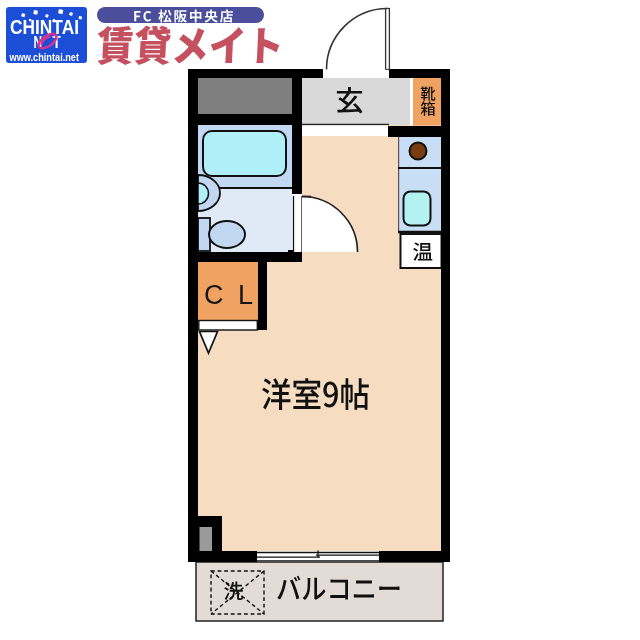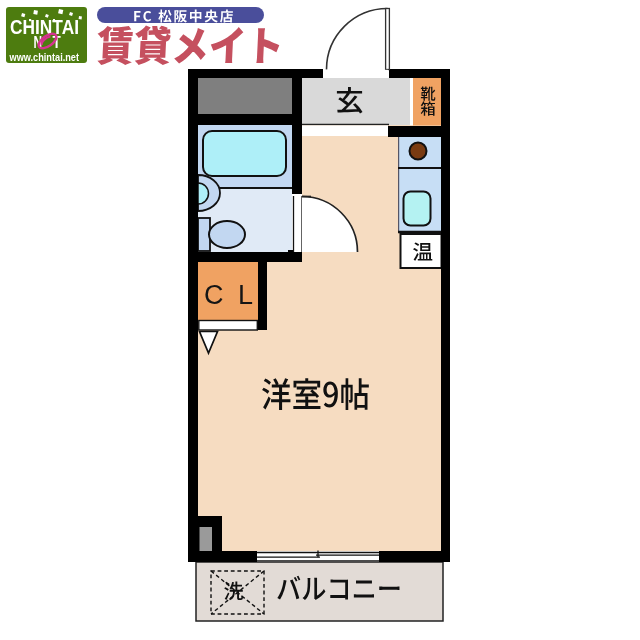--- a/index.html
+++ b/index.html
@@ -131,21 +131,21 @@
       <path d="M11.2 -7.8H32.8V-4.7H11.2ZM12.0 -22.4H32.0V-19.4H12.0ZM13.0 -15.1H30.9V-12.1H13.0ZM20.1 -20.5H23.5V2.9H20.1ZM13.6 -27.5 16.4 -28.7Q17.4 -27.4 18.3 -25.8Q19.3 -24.3 19.6 -23.1L16.6 -21.8Q16.4 -22.6 15.9 -23.5Q15.4 -24.5 14.8 -25.6Q14.2 -26.6 13.6 -27.5ZM26.8 -28.7 30.3 -27.7Q29.4 -26.1 28.5 -24.6Q27.6 -23.0 26.9 -21.9L23.9 -22.9Q24.4 -23.7 25.0 -24.7Q25.5 -25.7 26.0 -26.8Q26.5 -27.9 26.8 -28.7ZM3.1 -26.1 4.8 -28.5Q5.9 -28.0 7.1 -27.4Q8.3 -26.8 9.4 -26.1Q10.5 -25.5 11.1 -24.8L9.3 -22.2Q8.6 -22.9 7.6 -23.6Q6.5 -24.3 5.4 -25.0Q4.2 -25.7 3.1 -26.1ZM1.2 -16.9 2.9 -19.3Q4.0 -18.9 5.2 -18.3Q6.4 -17.7 7.5 -17.1Q8.6 -16.5 9.3 -15.9L7.5 -13.2Q6.8 -13.8 5.7 -14.5Q4.7 -15.2 3.5 -15.8Q2.3 -16.5 1.2 -16.9ZM2.3 0.3Q3.2 -1.0 4.2 -2.8Q5.3 -4.6 6.4 -6.6Q7.5 -8.6 8.4 -10.6L10.8 -8.5Q10.0 -6.7 9.0 -4.8Q8.0 -2.9 7.0 -1.0Q6.0 0.8 5.0 2.4Z M49.3 -11.0H52.6V0.1H49.3ZM39.8 -20.4H62.3V-17.6H39.8ZM36.0 -0.9H66.2V1.9H36.0ZM39.0 -7.3H63.3V-4.5H39.0ZM46.1 -18.8 49.4 -18.0Q48.8 -16.8 48.0 -15.6Q47.3 -14.3 46.5 -13.3Q45.7 -12.2 45.1 -11.3L42.5 -12.2Q43.1 -13.1 43.8 -14.2Q44.4 -15.4 45.1 -16.6Q45.7 -17.8 46.1 -18.8ZM38.5 -13.3Q41.3 -13.4 45.0 -13.4Q48.8 -13.5 52.9 -13.6Q57.1 -13.7 61.2 -13.8L61.1 -11.1Q57.0 -11.0 52.9 -10.8Q48.8 -10.7 45.2 -10.6Q41.5 -10.5 38.6 -10.4ZM54.7 -15.8 57.0 -17.4Q58.4 -16.5 59.9 -15.3Q61.3 -14.2 62.6 -13.0Q64.0 -11.8 64.7 -10.8L62.2 -9.1Q61.5 -10.0 60.3 -11.2Q59.0 -12.4 57.5 -13.6Q56.1 -14.8 54.7 -15.8ZM49.3 -28.7H52.6V-24.3H49.3ZM36.2 -26.3H65.9V-19.6H62.6V-23.4H39.4V-19.6H36.2Z M76.3 0.5Q74.1 0.5 72.5 -0.3Q71.0 -1.1 69.9 -2.2L72.0 -4.6Q72.8 -3.8 73.8 -3.3Q74.9 -2.8 76.1 -2.8Q77.3 -2.8 78.4 -3.3Q79.4 -3.9 80.2 -5.1Q81.0 -6.3 81.5 -8.4Q82.0 -10.4 82.0 -13.4Q82.0 -16.5 81.3 -18.5Q80.7 -20.5 79.6 -21.5Q78.5 -22.5 77.0 -22.5Q75.9 -22.5 75.0 -21.9Q74.1 -21.2 73.6 -20.1Q73.1 -18.9 73.1 -17.3Q73.1 -15.7 73.6 -14.6Q74.0 -13.4 74.9 -12.8Q75.9 -12.2 77.2 -12.2Q78.3 -12.2 79.6 -13.0Q80.9 -13.7 82.0 -15.4L82.1 -12.6Q81.4 -11.6 80.5 -10.9Q79.5 -10.2 78.5 -9.8Q77.5 -9.4 76.5 -9.4Q74.4 -9.4 72.8 -10.3Q71.2 -11.1 70.3 -12.9Q69.4 -14.6 69.4 -17.3Q69.4 -19.8 70.5 -21.6Q71.5 -23.5 73.2 -24.5Q74.9 -25.5 76.9 -25.5Q78.7 -25.5 80.3 -24.8Q81.9 -24.0 83.0 -22.5Q84.2 -21.0 84.9 -18.8Q85.6 -16.5 85.6 -13.4Q85.6 -9.7 84.8 -7.1Q84.1 -4.4 82.7 -2.8Q81.4 -1.1 79.8 -0.3Q78.1 0.5 76.3 0.5Z M94.2 -28.7H97.2V2.9H94.2ZM89.4 -22.3H100.9V-19.5H91.9V-4.1H89.4ZM99.6 -22.3H102.1V-7.3Q102.1 -6.4 102.0 -5.8Q101.8 -5.1 101.3 -4.8Q100.8 -4.4 100.1 -4.3Q99.4 -4.2 98.4 -4.2Q98.4 -4.8 98.2 -5.6Q97.9 -6.4 97.7 -7.0Q98.3 -7.0 98.7 -7.0Q99.1 -7.0 99.3 -7.0Q99.6 -7.0 99.6 -7.4ZM104.1 -14.1H118.6V2.7H115.5V-11.1H107.1V2.7H104.1ZM108.9 -28.7H112.0V-12.2H108.9ZM111.2 -22.6H120.1V-19.6H111.2ZM106.1 -2.1H117.0V0.8H106.1Z" fill="#111"></path>
     </g>
 
 <g transform="translate(276,599) scale(0.9000,1)">
       <path d="M21.6 -22.0Q22.0 -21.6 22.4 -20.9Q22.8 -20.2 23.2 -19.5Q23.6 -18.8 23.9 -18.2L22.0 -17.4Q21.6 -18.3 21.0 -19.4Q20.4 -20.5 19.8 -21.3ZM24.8 -23.2Q25.2 -22.7 25.6 -22.0Q26.0 -21.3 26.4 -20.6Q26.8 -19.9 27.1 -19.4L25.3 -18.6Q24.8 -19.5 24.2 -20.6Q23.6 -21.7 23.0 -22.5ZM5.8 -8.5Q6.2 -9.7 6.7 -11.0Q7.1 -12.3 7.5 -13.7Q7.8 -15.0 8.1 -16.4Q8.4 -17.8 8.5 -19.0L11.7 -18.4Q11.6 -18.0 11.5 -17.6Q11.4 -17.2 11.3 -16.7Q11.2 -16.3 11.1 -16.0Q11.0 -15.3 10.7 -14.3Q10.5 -13.2 10.1 -12.1Q9.8 -10.9 9.4 -9.6Q9.0 -8.4 8.6 -7.4Q8.1 -6.1 7.5 -4.7Q6.8 -3.3 6.0 -2.0Q5.3 -0.7 4.5 0.4L1.5 -0.9Q2.8 -2.6 3.9 -4.7Q5.1 -6.8 5.8 -8.5ZM19.6 -9.4Q19.2 -10.5 18.7 -11.7Q18.2 -13.0 17.6 -14.2Q17.0 -15.4 16.5 -16.5Q16.0 -17.6 15.5 -18.4L18.4 -19.4Q18.9 -18.6 19.4 -17.5Q19.9 -16.4 20.5 -15.2Q21.1 -13.9 21.6 -12.7Q22.1 -11.4 22.5 -10.4Q22.9 -9.4 23.4 -8.1Q23.9 -6.9 24.3 -5.5Q24.8 -4.2 25.2 -2.9Q25.6 -1.7 25.9 -0.7L22.6 0.3Q22.3 -1.2 21.8 -2.9Q21.3 -4.6 20.7 -6.2Q20.2 -7.9 19.6 -9.4Z M42.4 -0.6Q42.5 -1.0 42.6 -1.4Q42.6 -1.9 42.6 -2.4Q42.6 -2.7 42.6 -3.6Q42.6 -4.6 42.6 -5.9Q42.6 -7.3 42.6 -8.9Q42.6 -10.4 42.6 -12.0Q42.6 -13.7 42.6 -15.1Q42.6 -16.5 42.6 -17.5Q42.6 -18.5 42.6 -19.0Q42.6 -19.8 42.5 -20.4Q42.5 -21.1 42.4 -21.2H45.7Q45.7 -21.1 45.6 -20.4Q45.6 -19.8 45.6 -19.0Q45.6 -18.5 45.6 -17.6Q45.6 -16.6 45.6 -15.2Q45.6 -13.9 45.6 -12.4Q45.6 -10.9 45.6 -9.4Q45.6 -8.0 45.6 -6.7Q45.6 -5.5 45.6 -4.6Q45.6 -3.7 45.6 -3.5Q46.8 -4.0 48.2 -5.0Q49.5 -5.9 50.9 -7.2Q52.2 -8.4 53.2 -9.9L54.9 -7.5Q53.7 -5.9 52.1 -4.5Q50.4 -3.0 48.7 -1.8Q47.0 -0.6 45.3 0.2Q44.9 0.4 44.7 0.6Q44.4 0.8 44.3 0.9ZM29.5 -0.9Q31.3 -2.1 32.5 -3.9Q33.7 -5.7 34.4 -7.7Q34.7 -8.6 34.8 -10.0Q35.0 -11.4 35.1 -13.0Q35.1 -14.6 35.2 -16.1Q35.2 -17.6 35.2 -18.8Q35.2 -19.6 35.1 -20.1Q35.1 -20.6 35.0 -21.1H38.2Q38.2 -21.0 38.2 -20.6Q38.1 -20.3 38.1 -19.8Q38.0 -19.4 38.0 -18.9Q38.0 -17.7 38.0 -16.1Q38.0 -14.5 37.9 -12.7Q37.8 -11.0 37.6 -9.5Q37.5 -8.0 37.2 -6.9Q36.6 -4.6 35.3 -2.6Q34.0 -0.6 32.2 0.9Z M60.6 -19.5Q61.4 -19.4 62.3 -19.4Q63.2 -19.3 63.9 -19.3H77.8Q78.3 -19.3 79.0 -19.3Q79.6 -19.4 80.0 -19.4Q80.0 -18.9 80.0 -18.2Q80.0 -17.6 80.0 -17.0V-2.6Q80.0 -1.8 80.0 -0.9Q80.0 -0.0 80.1 0.4H76.9Q76.9 -0.0 76.9 -0.8Q76.9 -1.5 76.9 -2.2V-16.5H63.9Q63.0 -16.5 62.1 -16.5Q61.2 -16.4 60.6 -16.4ZM60.3 -4.1Q60.9 -4.1 61.8 -4.0Q62.6 -4.0 63.5 -4.0H78.6V-1.1H63.6Q62.8 -1.1 61.8 -1.1Q60.9 -1.0 60.3 -1.0Z M88.9 -18.6Q89.6 -18.5 90.4 -18.5Q91.2 -18.4 91.9 -18.4Q92.4 -18.4 93.3 -18.4Q94.3 -18.4 95.5 -18.4Q96.7 -18.4 98.0 -18.4Q99.3 -18.4 100.4 -18.4Q101.6 -18.4 102.5 -18.4Q103.3 -18.4 103.7 -18.4Q104.5 -18.4 105.3 -18.5Q106.0 -18.5 106.6 -18.6V-15.4Q106.0 -15.4 105.2 -15.4Q104.4 -15.5 103.7 -15.5Q103.3 -15.5 102.4 -15.5Q101.5 -15.5 100.3 -15.5Q99.1 -15.5 97.8 -15.5Q96.5 -15.5 95.3 -15.5Q94.1 -15.5 93.2 -15.5Q92.3 -15.5 91.9 -15.5Q91.1 -15.5 90.3 -15.4Q89.6 -15.4 88.9 -15.4ZM86.5 -4.8Q87.3 -4.7 88.1 -4.7Q88.9 -4.6 89.7 -4.6Q90.0 -4.6 91.0 -4.6Q92.0 -4.6 93.4 -4.6Q94.8 -4.6 96.4 -4.6Q97.9 -4.6 99.5 -4.6Q101.1 -4.6 102.5 -4.6Q103.8 -4.6 104.8 -4.6Q105.8 -4.6 106.2 -4.6Q106.8 -4.6 107.6 -4.7Q108.3 -4.7 108.9 -4.8V-1.4Q108.3 -1.5 107.5 -1.5Q106.7 -1.5 106.2 -1.5Q105.8 -1.5 104.8 -1.5Q103.8 -1.5 102.5 -1.5Q101.1 -1.5 99.5 -1.5Q97.9 -1.5 96.4 -1.5Q94.8 -1.5 93.4 -1.5Q92.0 -1.5 91.0 -1.5Q90.0 -1.5 89.7 -1.5Q88.9 -1.5 88.1 -1.5Q87.2 -1.5 86.5 -1.4Z M114.7 -12.5Q115.2 -12.5 115.9 -12.4Q116.6 -12.4 117.4 -12.4Q118.1 -12.3 118.9 -12.3Q119.5 -12.3 120.4 -12.3Q121.4 -12.3 122.7 -12.3Q123.9 -12.3 125.3 -12.3Q126.6 -12.3 128.0 -12.3Q129.3 -12.3 130.6 -12.3Q131.8 -12.3 132.7 -12.3Q133.6 -12.3 134.1 -12.3Q135.1 -12.3 135.9 -12.4Q136.7 -12.5 137.2 -12.5V-9.0Q136.8 -9.1 135.9 -9.1Q135.0 -9.2 134.1 -9.2Q133.6 -9.2 132.7 -9.2Q131.8 -9.2 130.6 -9.2Q129.3 -9.2 128.0 -9.2Q126.6 -9.2 125.3 -9.2Q123.9 -9.2 122.7 -9.2Q121.4 -9.2 120.4 -9.2Q119.5 -9.2 118.9 -9.2Q117.7 -9.2 116.6 -9.1Q115.4 -9.1 114.7 -9.0Z" fill="#111"></path>
     </g>
 
 <path d="M229.7 589.8H242.8V591.7H229.7ZM232.1 584.8H242.0V586.6H232.1ZM235.4 581.6H237.3V590.8H235.4ZM232.1 581.9 234.0 582.3Q233.7 583.6 233.3 585.0Q232.9 586.3 232.4 587.5Q231.9 588.6 231.2 589.5Q231.1 589.4 230.8 589.2Q230.5 589.0 230.1 588.8Q229.8 588.6 229.6 588.5Q230.5 587.3 231.1 585.6Q231.8 583.8 232.1 581.9ZM237.1 591.0H239.0V597.6Q239.0 598.0 239.1 598.1Q239.2 598.3 239.5 598.3Q239.6 598.3 239.8 598.3Q239.9 598.3 240.1 598.3Q240.4 598.3 240.6 598.3Q240.8 598.3 240.8 598.3Q241.1 598.3 241.2 598.0Q241.3 597.8 241.4 597.2Q241.4 596.6 241.4 595.3Q241.6 595.5 241.9 595.6Q242.2 595.8 242.5 595.9Q242.9 596.0 243.1 596.1Q243.0 597.6 242.8 598.4Q242.6 599.3 242.2 599.6Q241.8 599.9 241.0 599.9Q240.9 599.9 240.6 599.9Q240.4 599.9 240.1 599.9Q239.8 599.9 239.6 599.9Q239.3 599.9 239.2 599.9Q238.4 599.9 237.9 599.7Q237.5 599.5 237.3 599.0Q237.1 598.5 237.1 597.6ZM233.1 591.3H235.0Q234.9 592.9 234.6 594.3Q234.4 595.6 233.8 596.7Q233.3 597.8 232.4 598.7Q231.4 599.6 229.9 600.2Q229.8 600.0 229.6 599.7Q229.4 599.4 229.2 599.1Q228.9 598.8 228.7 598.7Q230.1 598.2 230.9 597.5Q231.7 596.7 232.2 595.8Q232.6 594.9 232.8 593.8Q233.0 592.6 233.1 591.3ZM225.1 583.1 226.2 581.8Q226.9 582.1 227.5 582.5Q228.2 582.9 228.8 583.3Q229.3 583.8 229.7 584.1L228.5 585.6Q228.2 585.2 227.6 584.8Q227.0 584.3 226.4 583.9Q225.7 583.4 225.1 583.1ZM224.2 588.5 225.2 587.2Q225.8 587.4 226.5 587.8Q227.2 588.2 227.8 588.6Q228.5 589.0 228.8 589.3L227.7 590.8Q227.4 590.5 226.8 590.1Q226.2 589.6 225.5 589.2Q224.8 588.8 224.2 588.5ZM224.7 598.8Q225.2 598.0 225.8 597.0Q226.3 595.9 226.9 594.7Q227.5 593.5 228.0 592.4L229.4 593.4Q228.9 594.5 228.4 595.6Q227.9 596.8 227.4 597.9Q226.9 599.0 226.4 600.0Z" fill="#111"></path>
 </svg>
 
-<div style="position:absolute;left:6px;top:7px;width:81px;height:56px;background:#4d7c0f;border-radius:3px;">
+<div style="position:absolute;left:6px;top:7px;width:81px;height:56px;background:#1d4ed8;border-radius:3px;">
 <svg width="81" height="56" viewBox="0 0 81 56" style="position:absolute;left:0;top:0;">
 
 <g fill="#fff">
 <rect x="16" y="6" width="3.4" height="3.4" transform="rotate(15 16 6)"></rect>
 <rect x="28" y="3" width="4.0" height="4.0" transform="rotate(10 28 3)"></rect>
 <rect x="40" y="7" width="3.0" height="3.0" transform="rotate(20 40 7)"></rect>
 <rect x="53" y="2" width="4.4" height="4.4" transform="rotate(12 53 2)"></rect>
 <rect x="64" y="5" width="3.2" height="3.2" transform="rotate(18 64 5)"></rect>
 <rect x="73" y="9" width="3.0" height="3.0" transform="rotate(8 73 9)"></rect>
 <rect x="23" y="12" width="2.2" height="2.2" transform="rotate(0 23 12)"></rect>

